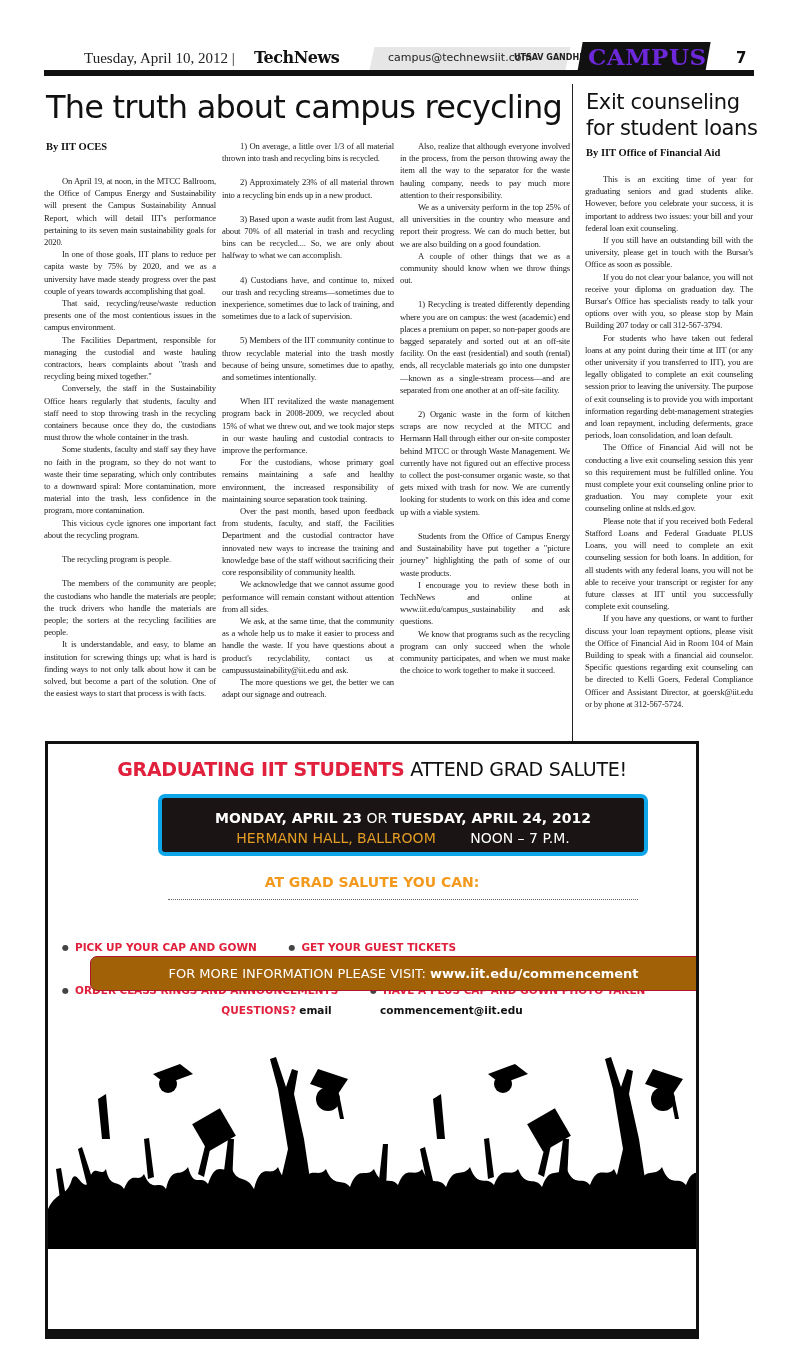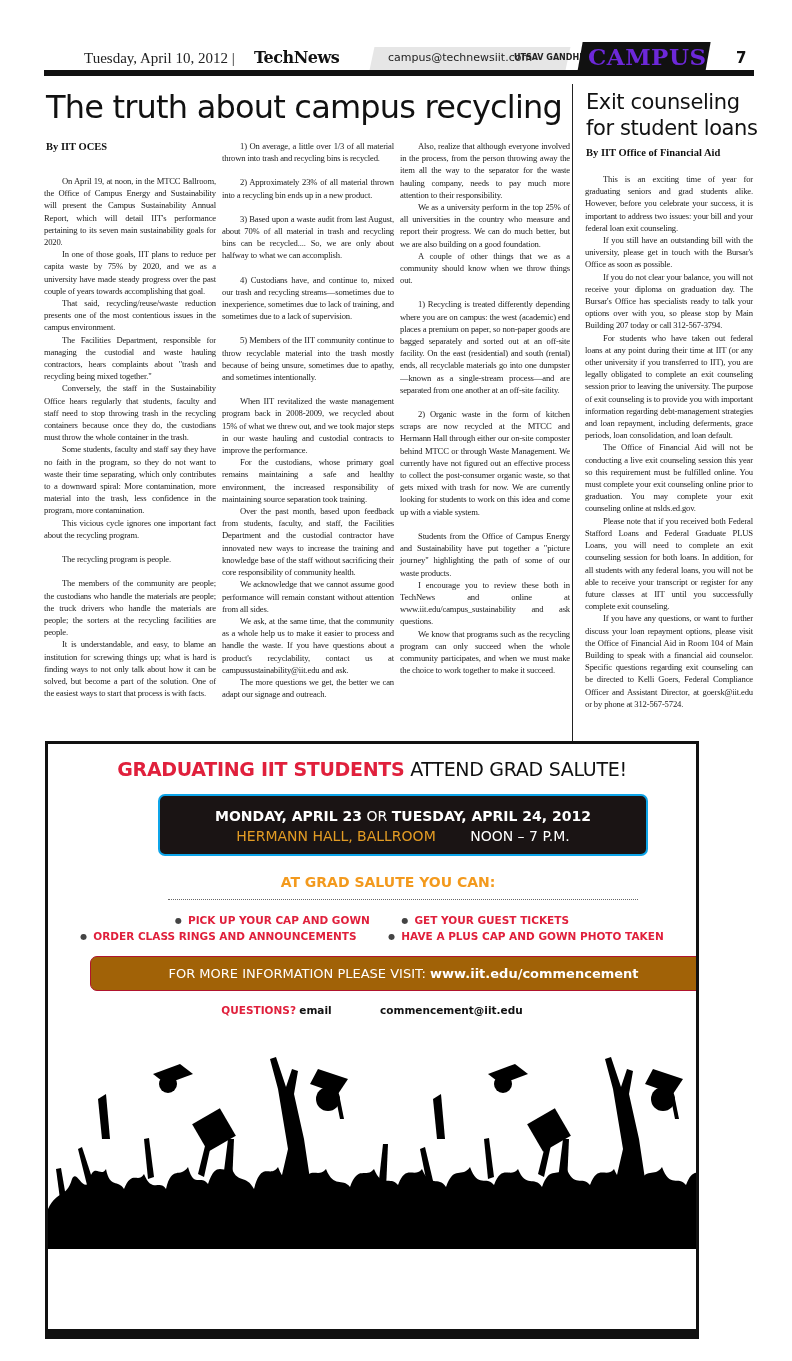--- a/index.html
+++ b/index.html
@@ -34,32 +34,32 @@
   .col2 { left: 222px; top: 140px; width: 172px; }
   .col3 { left: 400px; top: 140px; width: 170px; }
   .col4 { left: 585px; top: 173px; width: 168px; }
 
   
   .ad { position: absolute; left: 45px; top: 741px; width: 654px; height: 598px; border: 3px solid #111; background: #fff; overflow: hidden; }
   .ad-title { position: absolute; left: 0; top: 14px; width: 100%; text-align: center; font-family: "DejaVu Sans", sans-serif; font-size: 19px; white-space: nowrap; letter-spacing: -0.3px; }
   .ad-title .red { color: #e0203c; font-weight: 900; }
   .ad-title .dark { color: #111; font-weight: normal; }
 
-  .ad-datebox { position: absolute; left: 110px; top: 50px; width: 490px; height: 62px; background: #1a1414; border: 2px solid #0ea5e9; border-radius: 7px; text-align: center; }
+  .ad-datebox { position: absolute; left: 110px; top: 50px; width: 490px; height: 62px; background: #1a1414; border: 4px solid #0ea5e9; border-radius: 7px; text-align: center; }
   .ad-dates { margin-top: 12px; font-family: "DejaVu Sans", sans-serif; font-size: 14px; color: #fff; white-space: nowrap; }
   .ad-dates b { font-weight: 900; }
   .ad-venue { margin-top: 4px; font-family: "DejaVu Sans", sans-serif; font-size: 14px; white-space: nowrap; }
   .ad-venue .gold { color: #e39c24; }
   .ad-venue .white { color: #fff; margin-left: 30px; }
 
-  .ad-cando { position: absolute; left: 16px; top: 130px; width: 100%; text-align: center; font-family: "DejaVu Sans", sans-serif; font-weight: 900; font-size: 14px; color: #f39a1e; }
+  .ad-cando { position: absolute; left: 0; top: 130px; width: 100%; text-align: center; font-family: "DejaVu Sans", sans-serif; font-weight: 900; font-size: 14px; color: #f39a1e; }
   .ad-dots { position: absolute; left: 120px; top: 155px; width: 470px; border-top: 1px dotted #666; }
 
   .ad-list { position: absolute; left: 0; top: 168px; width: 100%; font-family: "DejaVu Sans", sans-serif; font-weight: 900; font-size: 10.5px; color: #e0203c; }
-  .ad-list .row { text-align: center; white-space: nowrap; height: 16px; line-height: 16px; }
+  .ad-list .row { text-align: left; white-space: nowrap; height: 16px; line-height: 16px; margin-top: 27px; }
   .ad-list .item { display: inline-block; margin: 0 14px; }
   .ad-list .bullet { color: #444; font-size: 8px; margin-right: 6px; vertical-align: 1px; }
 
   .ad-infobox { position: absolute; left: 42px; top: 212px; width: 627px; height: 35px; background: #a16207; border: 1px solid #b0142e; border-radius: 7px; text-align: center; line-height: 33px; font-family: "DejaVu Sans", sans-serif; font-size: 13px; color: #fff; white-space: nowrap; }
   .ad-infobox b { font-weight: 900; }
 
   .ad-questions { position: absolute; left: 0; top: 260px; width: 100%; text-align: center; font-family: "DejaVu Sans", sans-serif; font-size: 10.5px; white-space: nowrap; }
   .ad-questions .red { color: #e0203c; font-weight: 900; }
   .ad-questions .email-label { color: #111; font-weight: bold; }
   .ad-questions .email { color: #111; font-weight: 700; padding-left: 45px; }

